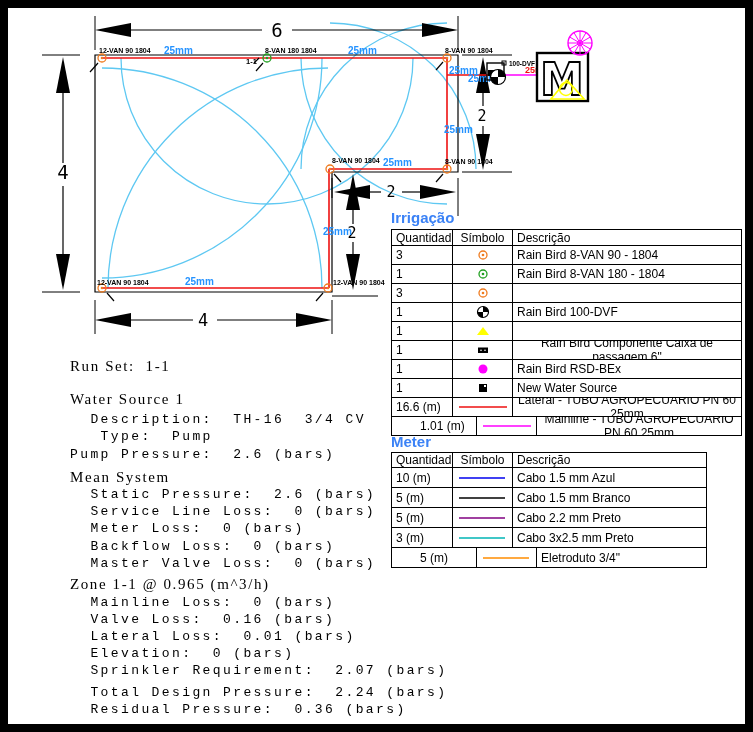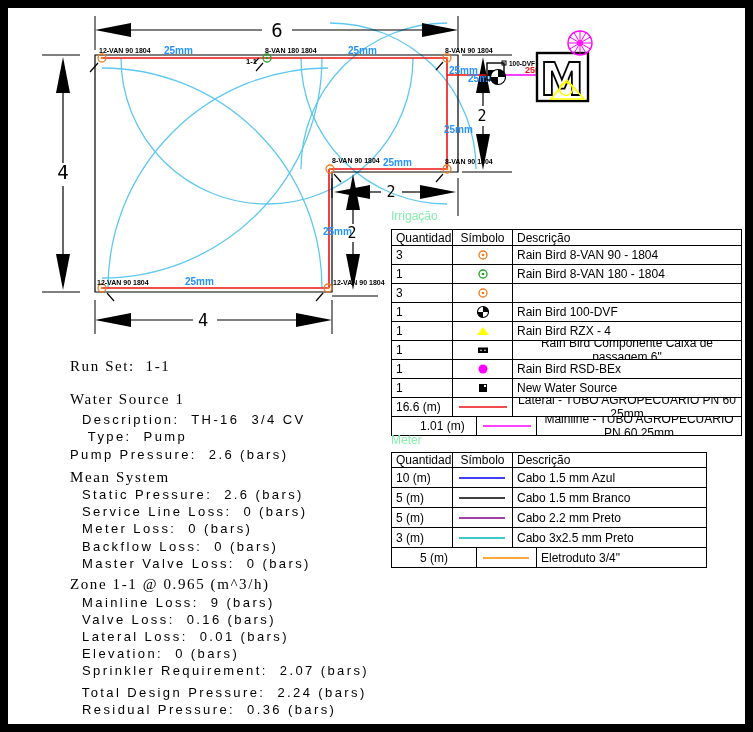--- a/index.html
+++ b/index.html
@@ -2,25 +2,25 @@
 <html><head>
 <meta charset="utf-8">
 <style>
   html,body{margin:0;padding:0;}
   body{background:#444;font-family:"Liberation Sans",sans-serif;}
   .page{position:relative;width:753px;height:732px;background:#000;overflow:hidden;}
   .sheet{position:absolute;left:8px;top:8px;width:737px;height:716px;background:#ffffff;}
   .plan{position:absolute;left:0;top:0;}
   
   .rl{position:absolute;left:70px;white-space:pre;color:#000;
-      font-family:Liberation Sans, sans-serif;font-size:13px;letter-spacing:2.4px;}
+      font-family:Liberation Mono, monospace;font-size:13px;letter-spacing:2.4px;}
   .rh{position:absolute;left:70px;white-space:pre;color:#000;
       font-family:Liberation Serif, serif;font-size:15px;letter-spacing:1.6px;}
   
-  .tbl-title{position:absolute;font-size:12px;font-weight:normal;color:#86efac;}
+  .tbl-title{position:absolute;font-size:15px;font-weight:bold;color:#3b82f6;}
   .tbl{position:absolute;border:1.5px solid #000;background:#fff;}
   .trow{display:grid;grid-template-columns:61px 60px 1fr;border-bottom:1px solid #000;}
   .trow:last-child{border-bottom:none;margin-left:24px;}
   .c{border-right:1px solid #000;padding:0 4px;display:flex;align-items:center;
      font-size:12px;font-weight:normal;color:#000;overflow:hidden;}
   .c.d{border-right:none;text-align:center;}
   .c.s{justify-content:center;padding:0;}
   .irr .trow{height:18px;}
   .ger .trow{height:19px;}
   .hrow{height:15px !important;}
@@ -211,21 +211,21 @@
     <div class="rl" style="top:412px">  Description:  TH-16  3/4 CV</div>
     <div class="rl" style="top:429px">   Type:  Pump</div>
     <div class="rl" style="top:447px">Pump Pressure:  2.6 (bars)</div>
     <div class="rh" style="top:469px">Mean System</div>
     <div class="rl" style="top:487px">  Static Pressure:  2.6 (bars)</div>
     <div class="rl" style="top:504px">  Service Line Loss:  0 (bars)</div>
     <div class="rl" style="top:521px">  Meter Loss:  0 (bars)</div>
     <div class="rl" style="top:539px">  Backflow Loss:  0 (bars)</div>
     <div class="rl" style="top:556px">  Master Valve Loss:  0 (bars)</div>
     <div class="rh" style="top:576px">Zone 1-1 @ 0.965 (m^3/h)</div>
-    <div class="rl" style="top:595px">  Mainline Loss:  9 (bars)</div>
+    <div class="rl" style="top:595px">  Mainline Loss:  0 (bars)</div>
     <div class="rl" style="top:612px">  Valve Loss:  0.16 (bars)</div>
     <div class="rl" style="top:629px">  Lateral Loss:  0.01 (bars)</div>
     <div class="rl" style="top:646px">  Elevation:  0 (bars)</div>
     <div class="rl" style="top:663px">  Sprinkler Requirement:  2.07 (bars)</div>
     <div class="rl" style="top:685px">  Total Design Pressure:  2.24 (bars)</div>
     <div class="rl" style="top:702px">  Residual Pressure:  0.36 (bars)</div>
   </div>
 
   <div class="tbl-title" style="left:391px;top:209px">Irrigação</div>
   <div class="tbl irr" style="left:391px;top:229px;width:349px">
@@ -274,21 +274,20 @@
         </div>
       <div class="c d">Rain Bird 100-DVF</div>
     </div>
     <div class="trow">
       <div class="c q">1</div>
       <div class="c s">
           <svg width="52" height="12">
             <polygon points="20,10 32,10 26,2" fill="#ffff00"></polygon>
           </svg>
         </div>
-      <div class="c d">Rain Bird RZX - 4</div>
     </div>
     <div class="trow">
       <div class="c q">1</div>
       <div class="c s">
           <svg width="52" height="12">
             <rect x="21" y="3.5" width="10" height="5.5" fill="#000"></rect>
             <circle cx="24" cy="6.2" r="0.8" fill="#fff"></circle>
             <circle cx="28" cy="6.2" r="0.8" fill="#fff"></circle>
           </svg>
         </div>

